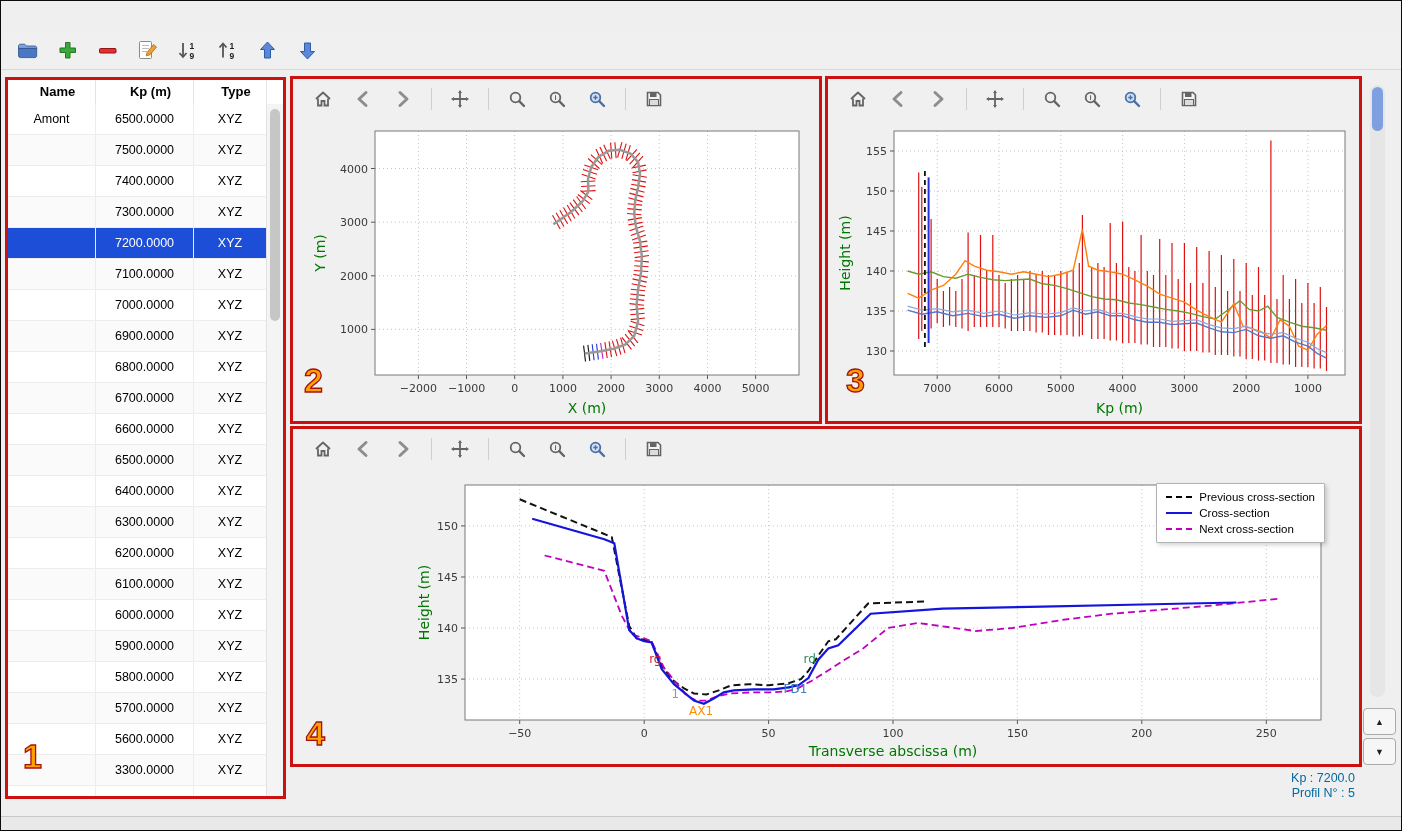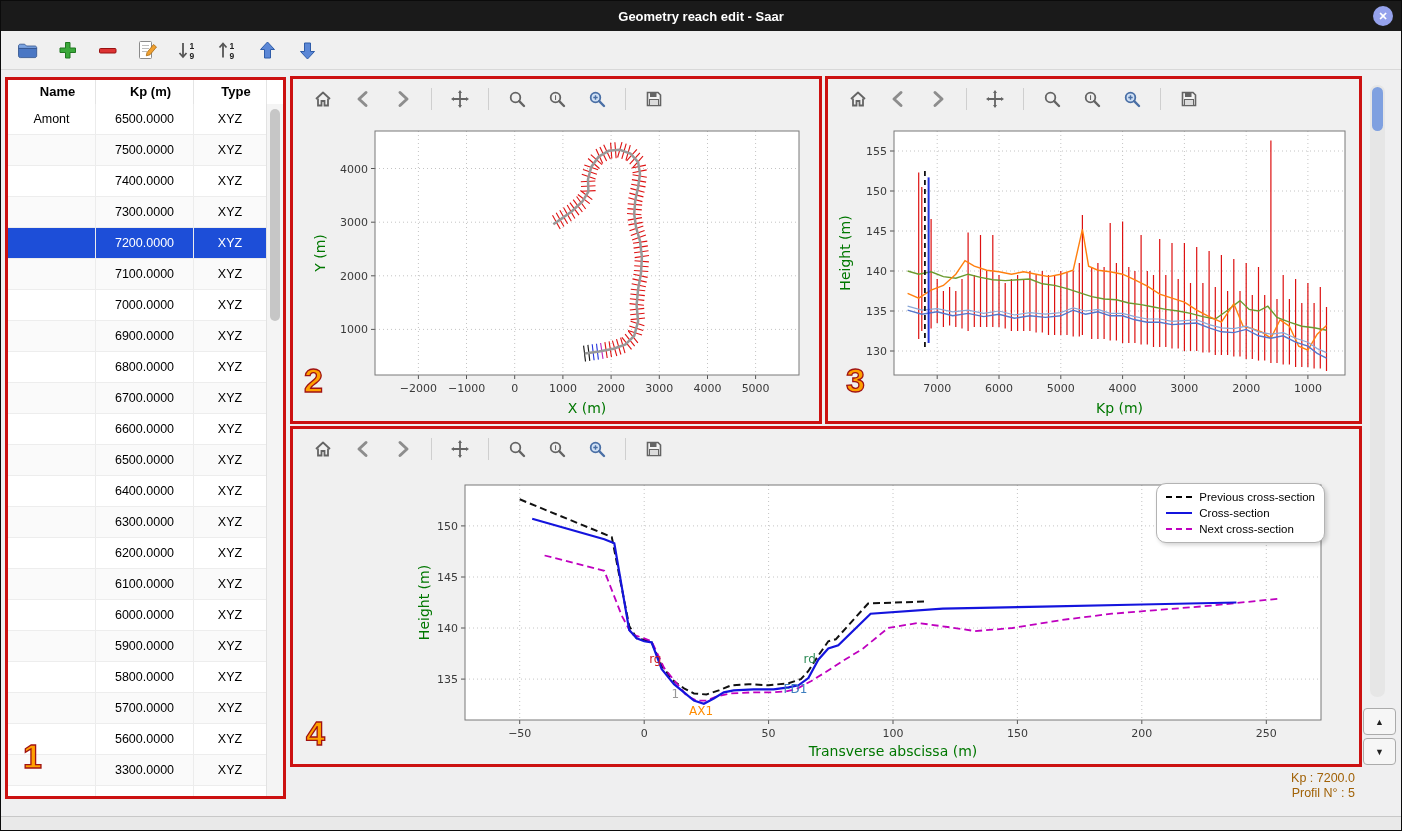--- a/index.html
+++ b/index.html
@@ -31,46 +31,42 @@
   .trow.selected,.trow.selected .tcell{background:#1d4ed8;color:#fff;}
   .tcell{border-right:1px solid #ececec;overflow:hidden;}
   .tscroll{position:absolute;right:0;top:24px;bottom:0;width:16px;background:#f4f4f4;border-left:1px solid #e2e2e2;}
   .tthumb{position:absolute;left:3px;top:5px;width:10px;height:212px;background:#c6c6c6;border-radius:5px;}
   
   .mpl-toolbar{height:40px;display:flex;align-items:center;padding-left:14px;gap:8px;background:#f0f0f0;}
   .mbtn{width:32px;height:30px;display:flex;align-items:center;justify-content:center;border-radius:3px;}
   .tsep{width:1px;height:22px;background:#cfcfcf;margin:0 4px;}
   svg.chart{display:block;background:#f0f0f0;}
   
-  .legend{position:absolute;top:54px;right:34px;background:#fff;border:1px solid #b3b3b3;border-radius:10px;
+  .legend{position:absolute;top:54px;right:34px;background:#fff;border:1px solid #b3b3b3;border-radius:1px;
     padding:5px 9px;font-size:11.5px;box-shadow:2px 2px 4px rgba(0,0,0,.18);z-index:6;}
   .lg-row{display:flex;align-items:center;gap:7px;height:16px;}
   .lg-swatch{display:inline-block;width:26px;height:0;}
   
   .panel-num{position:absolute;font-size:34px;font-weight:bold;color:#ffa000;
     -webkit-text-stroke:1.3px #a01212;z-index:8;line-height:1;}
   
   .vscroll{position:absolute;left:1369px;top:84px;width:15px;height:612px;background:#e6e6e6;border-radius:7px;}
   .vthumb{position:absolute;left:2px;top:2px;width:11px;height:44px;background:#7fa0e0;border-radius:6px;}
   .spin{position:absolute;left:1362px;width:31px;height:25px;background:#f6f6f6;border:1px solid #ababab;
     border-radius:4px;display:flex;align-items:center;justify-content:center;font-size:9px;color:#222;cursor:pointer;}
   .spin-up{top:707px;} .spin-down{top:737px;}
   
-  .status{position:absolute;right:46px;top:770px;text-align:right;font-size:12.5px;color:#a16207;line-height:15px;}
+  .status{position:absolute;right:46px;top:770px;text-align:right;font-size:12.5px;color:#0369a1;line-height:15px;}
   .bottombar{position:absolute;left:0;right:0;bottom:0;height:13px;background:#e9e9e9;border-top:1px solid #c8c8c8;}
 </style>
 </head>
 <body>
 
 <div class="window">
 
-  <div class="titlebar">
-    <span>Geometry reach edit - Saar</span>
-    <span class="close-btn">✕</span>
-  </div>
 
   <div class="main-toolbar">
       <div class="tbtn">
         <svg width="23" height="23" viewBox="0 0 23 23">
           <path d="M2.5 7c0-1 .8-1.8 1.8-1.8h4.4l1.8 1.8h8.4c1 0 1.8.8 1.8 1.8v.8H2.5z" fill="#7ba3e0" stroke="#2d4f8a" stroke-width=".8"></path>
           <path d="M2.5 9.4h18.2v7.4c0 1-.8 1.8-1.8 1.8H4.3c-1 0-1.8-.8-1.8-1.8z" fill="#4a77c4" stroke="#2d4f8a" stroke-width=".8"></path>
         </svg>
       </div>
       <div class="tbtn">
         <svg width="23" height="23" viewBox="0 0 23 23">

